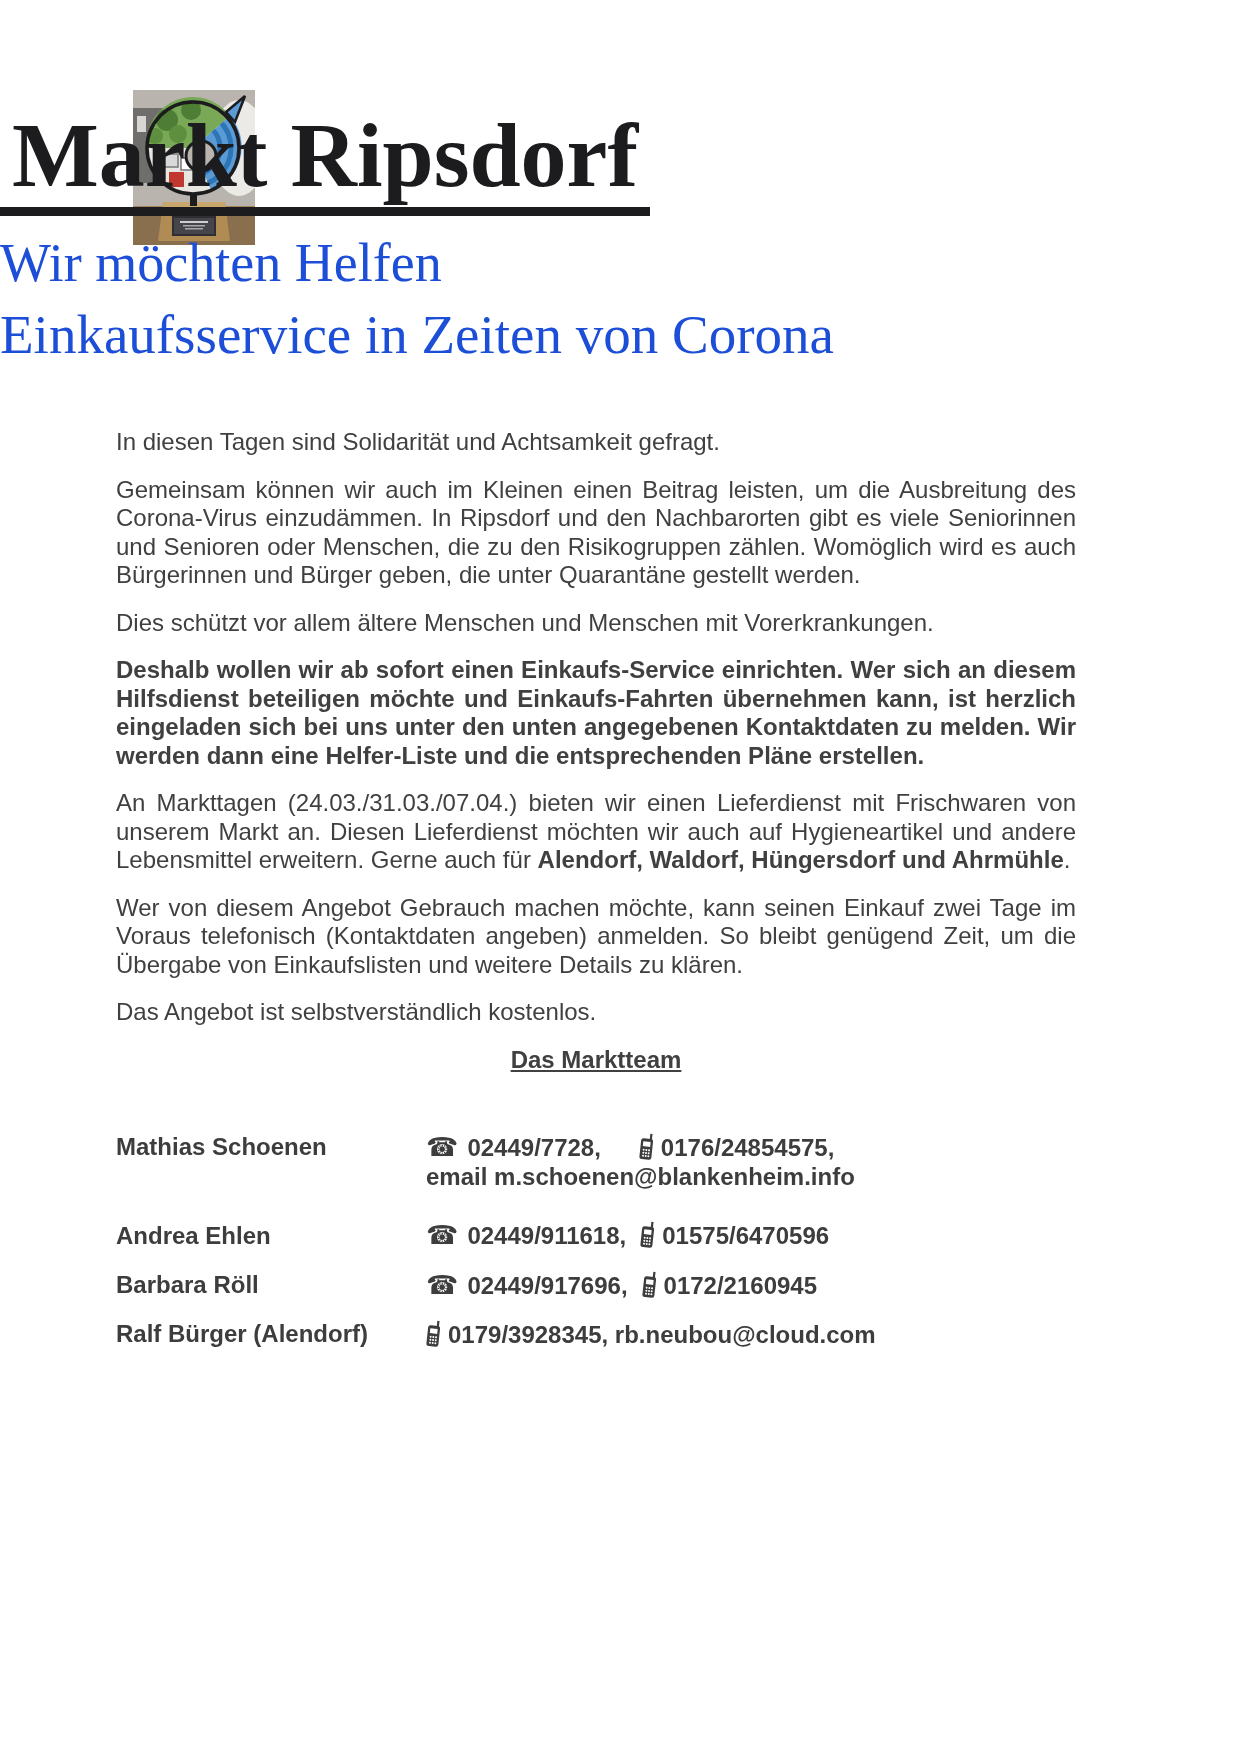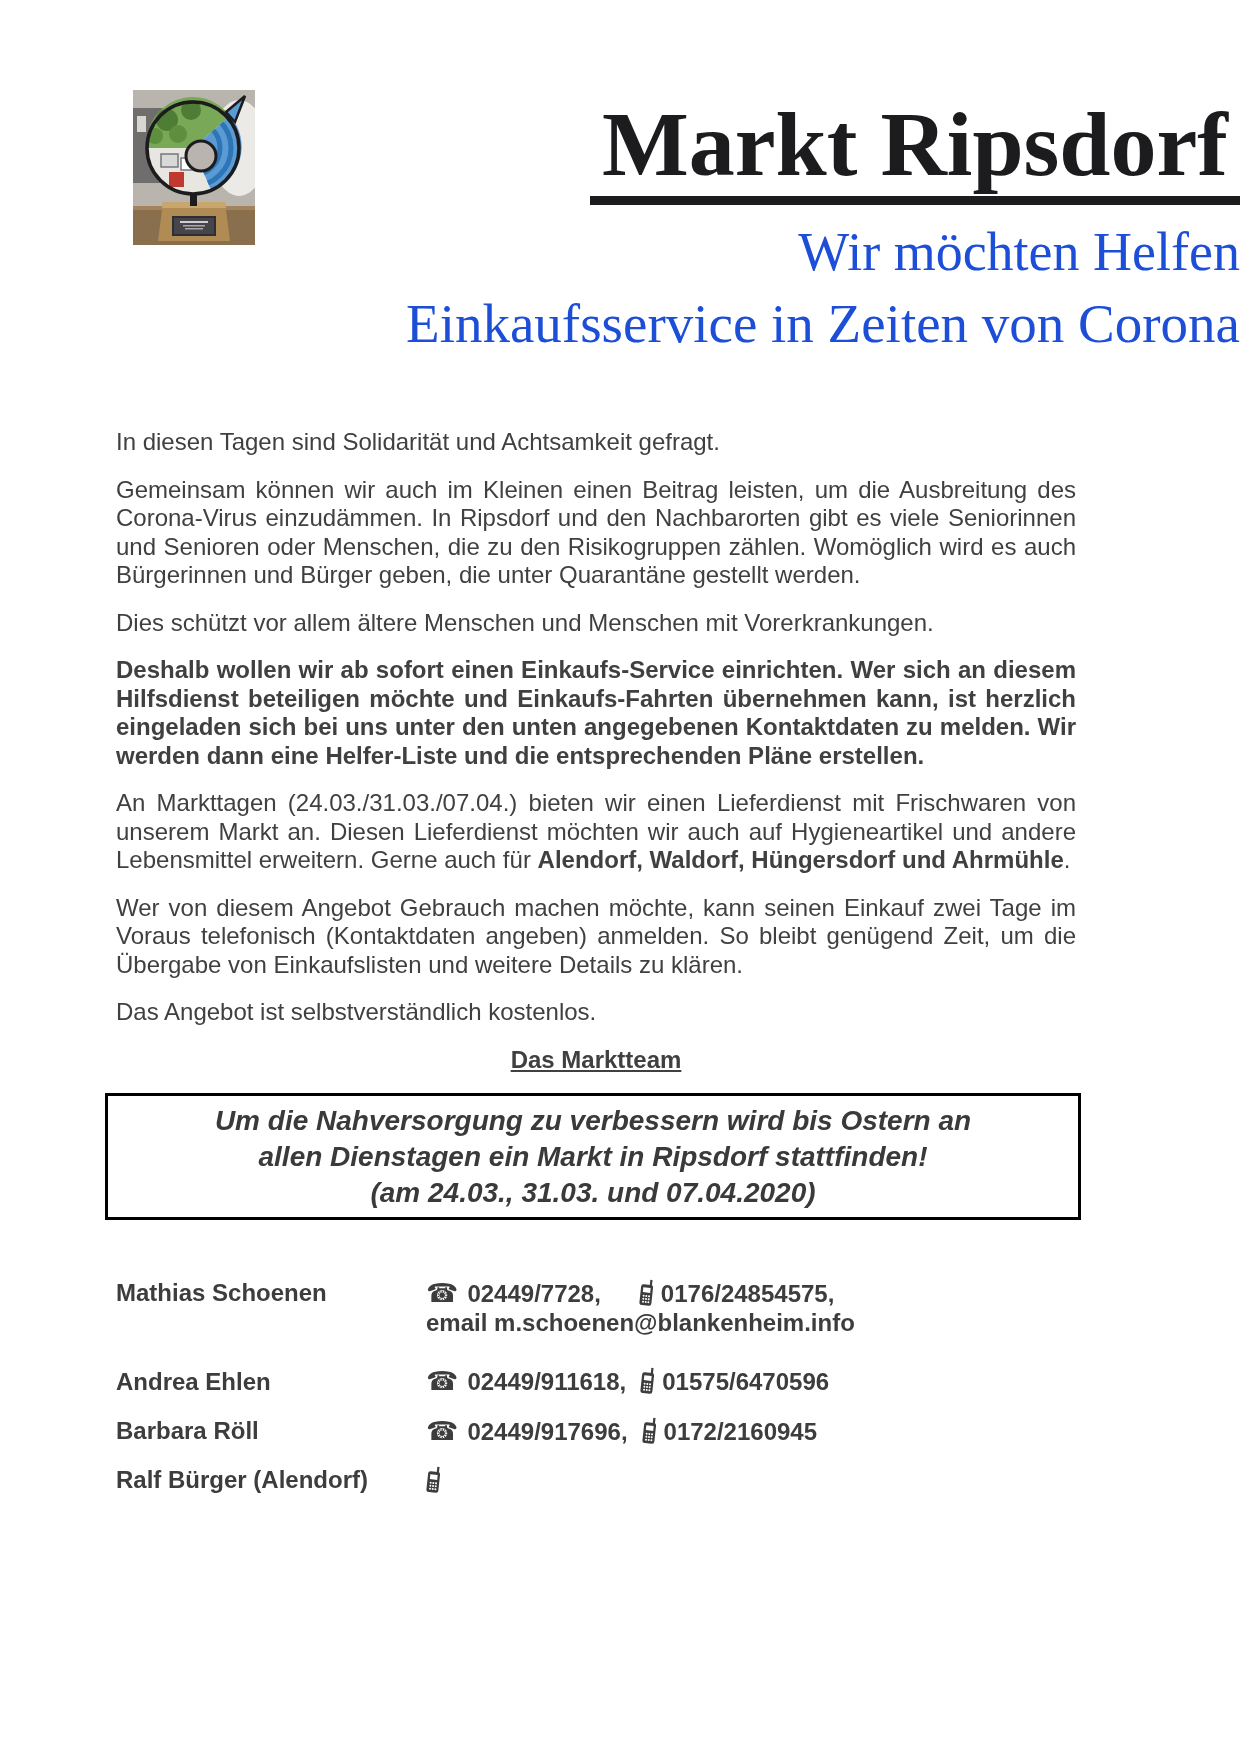--- a/index.html
+++ b/index.html
@@ -6,21 +6,21 @@
   .page{
     position:relative;
     width:1240px;height:1753px;
     background:#ffffff;
     font-family:"Liberation Sans",sans-serif;
     overflow:hidden;
   }
   
   .logo{position:absolute;left:133px;top:90px;width:122px;height:155px;}
   .logo svg{display:block;width:122px;height:155px;}
-  .header{position:absolute;left:0;top:5px;width:1240px;text-align:right;}
+  .header{position:absolute;left:0;top:16px;width:1240px;text-align:left;}
   .title-wrap{margin-top:90px;}
   .title-text{
     display:inline-block;
     font-family:"Liberation Serif",serif;
     font-weight:bold;
     font-size:92px;line-height:1.08;
     color:#1c1c1e;
     border-bottom:9px solid #1c1c1e;
     padding:0 12px 2px 12px;
   }
@@ -132,25 +132,20 @@
   <div class="content">
     <p class="p">In diesen Tagen sind Solidarität und Achtsamkeit gefragt.</p>
     <p class="p justify">Gemeinsam können wir auch im Kleinen einen Beitrag leisten, um die Ausbreitung des Corona-Virus einzudämmen. In Ripsdorf und den Nachbarorten gibt es viele Seniorinnen und Senioren oder Menschen, die zu den Risikogruppen zählen. Womöglich wird es auch Bürgerinnen und Bürger geben, die unter Quarantäne gestellt werden.</p>
     <p class="p">Dies schützt vor allem ältere Menschen und Menschen mit Vorerkrankungen.</p>
     <p class="p justify bold">Deshalb wollen wir ab sofort einen Einkaufs-Service einrichten. Wer sich an diesem Hilfsdienst beteiligen möchte und Einkaufs-Fahrten übernehmen kann, ist herzlich eingeladen sich bei uns unter den unten angegebenen Kontaktdaten zu melden. Wir werden dann eine Helfer-Liste und die entsprechenden Pläne erstellen.</p>
     <p class="p justify"><span>An Markttagen (24.03./31.03./07.04.) bieten wir einen Lieferdienst mit Frischwaren von unserem Markt an. Diesen Lieferdienst möchten wir auch auf Hygieneartikel und andere Lebensmittel erweitern. Gerne auch für </span><b>Alendorf, Waldorf, Hüngersdorf und Ahrmühle</b><span>.</span></p>
     <p class="p justify">Wer von diesem Angebot Gebrauch machen möchte, kann seinen Einkauf zwei Tage im Voraus telefonisch (Kontaktdaten angeben) anmelden. So bleibt genügend Zeit, um die Übergabe von Einkaufslisten und weitere Details zu klären.</p>
     <p class="p">Das Angebot ist selbstverständlich kostenlos.</p>
     <p class="p center bold sig">Das Marktteam</p>
 
-    <div class="notice-box">
-      <div>Um die Nahversorgung zu verbessern wird bis Ostern an</div>
-      <div>allen Dienstagen ein Markt in Ripsdorf stattfinden!</div>
-      <div>(am 24.03., 31.03. und 07.04.2020)</div>
-    </div>
 
     <div class="contacts">
 
       <div class="contact-row row-gap-sm">
         <div class="c-name">Mathias Schoenen</div>
         <div class="c-vals">
           <span class="icon-tel">☎</span><span>02449/7728,</span><span class="gap-l"></span><svg class="icon-mob" width="15" height="27" viewBox="0 0 15 26">
               <rect x="10" y="0" width="2.2" height="7" fill="#3d3d3d"></rect>
               <rect x="1.5" y="5" width="12" height="21" rx="2.5" fill="#3d3d3d"></rect>
               <rect x="3.8" y="8" width="7.4" height="5" fill="#ffffff"></rect>
@@ -217,20 +212,20 @@
               <rect x="3.8" y="8" width="7.4" height="5" fill="#ffffff"></rect>
               <circle cx="5" cy="16.5" r="1" fill="#fff"></circle>
               <circle cx="7.7" cy="16.5" r="1" fill="#fff"></circle>
               <circle cx="10.4" cy="16.5" r="1" fill="#fff"></circle>
               <circle cx="5" cy="19.5" r="1" fill="#fff"></circle>
               <circle cx="7.7" cy="19.5" r="1" fill="#fff"></circle>
               <circle cx="10.4" cy="19.5" r="1" fill="#fff"></circle>
               <circle cx="5" cy="22.5" r="1" fill="#fff"></circle>
               <circle cx="7.7" cy="22.5" r="1" fill="#fff"></circle>
               <circle cx="10.4" cy="22.5" r="1" fill="#fff"></circle>
-            </svg>
+            </svg><span>0179/3928345, rb.neubou@cloud.com</span>
         </div>
       </div>
 
     </div>
   </div>
 
 </div>
 
 </body></html>

